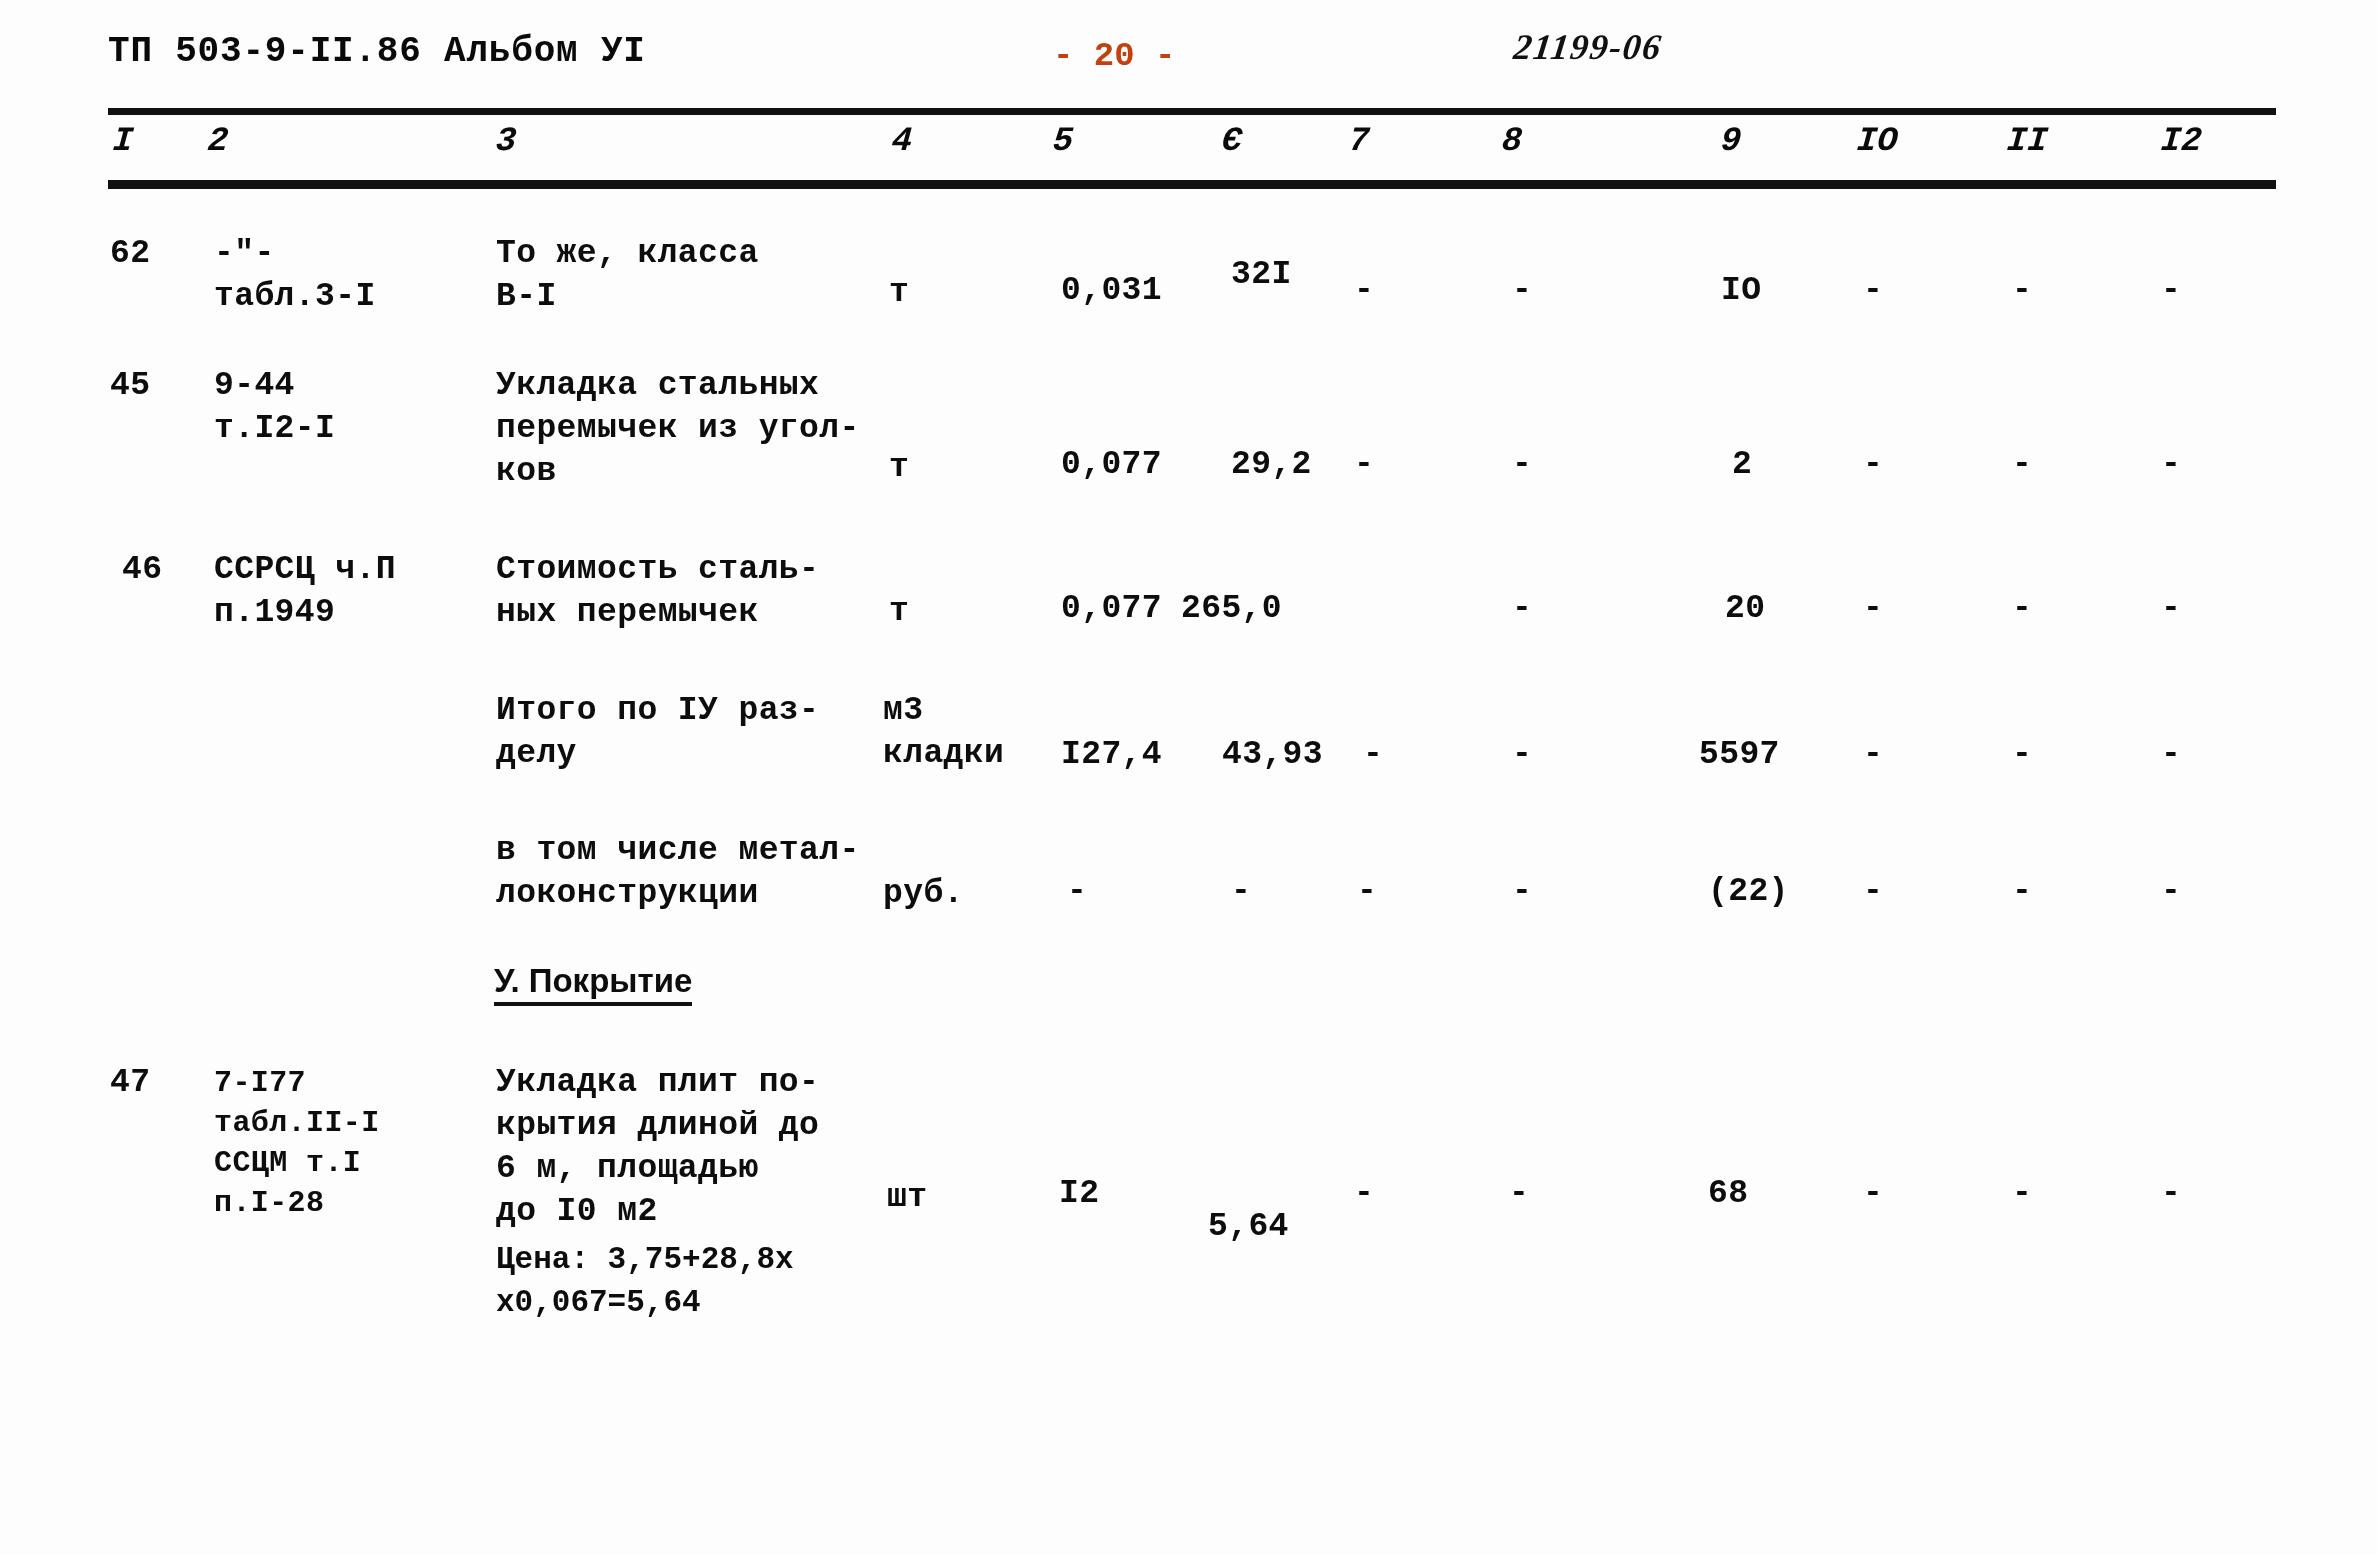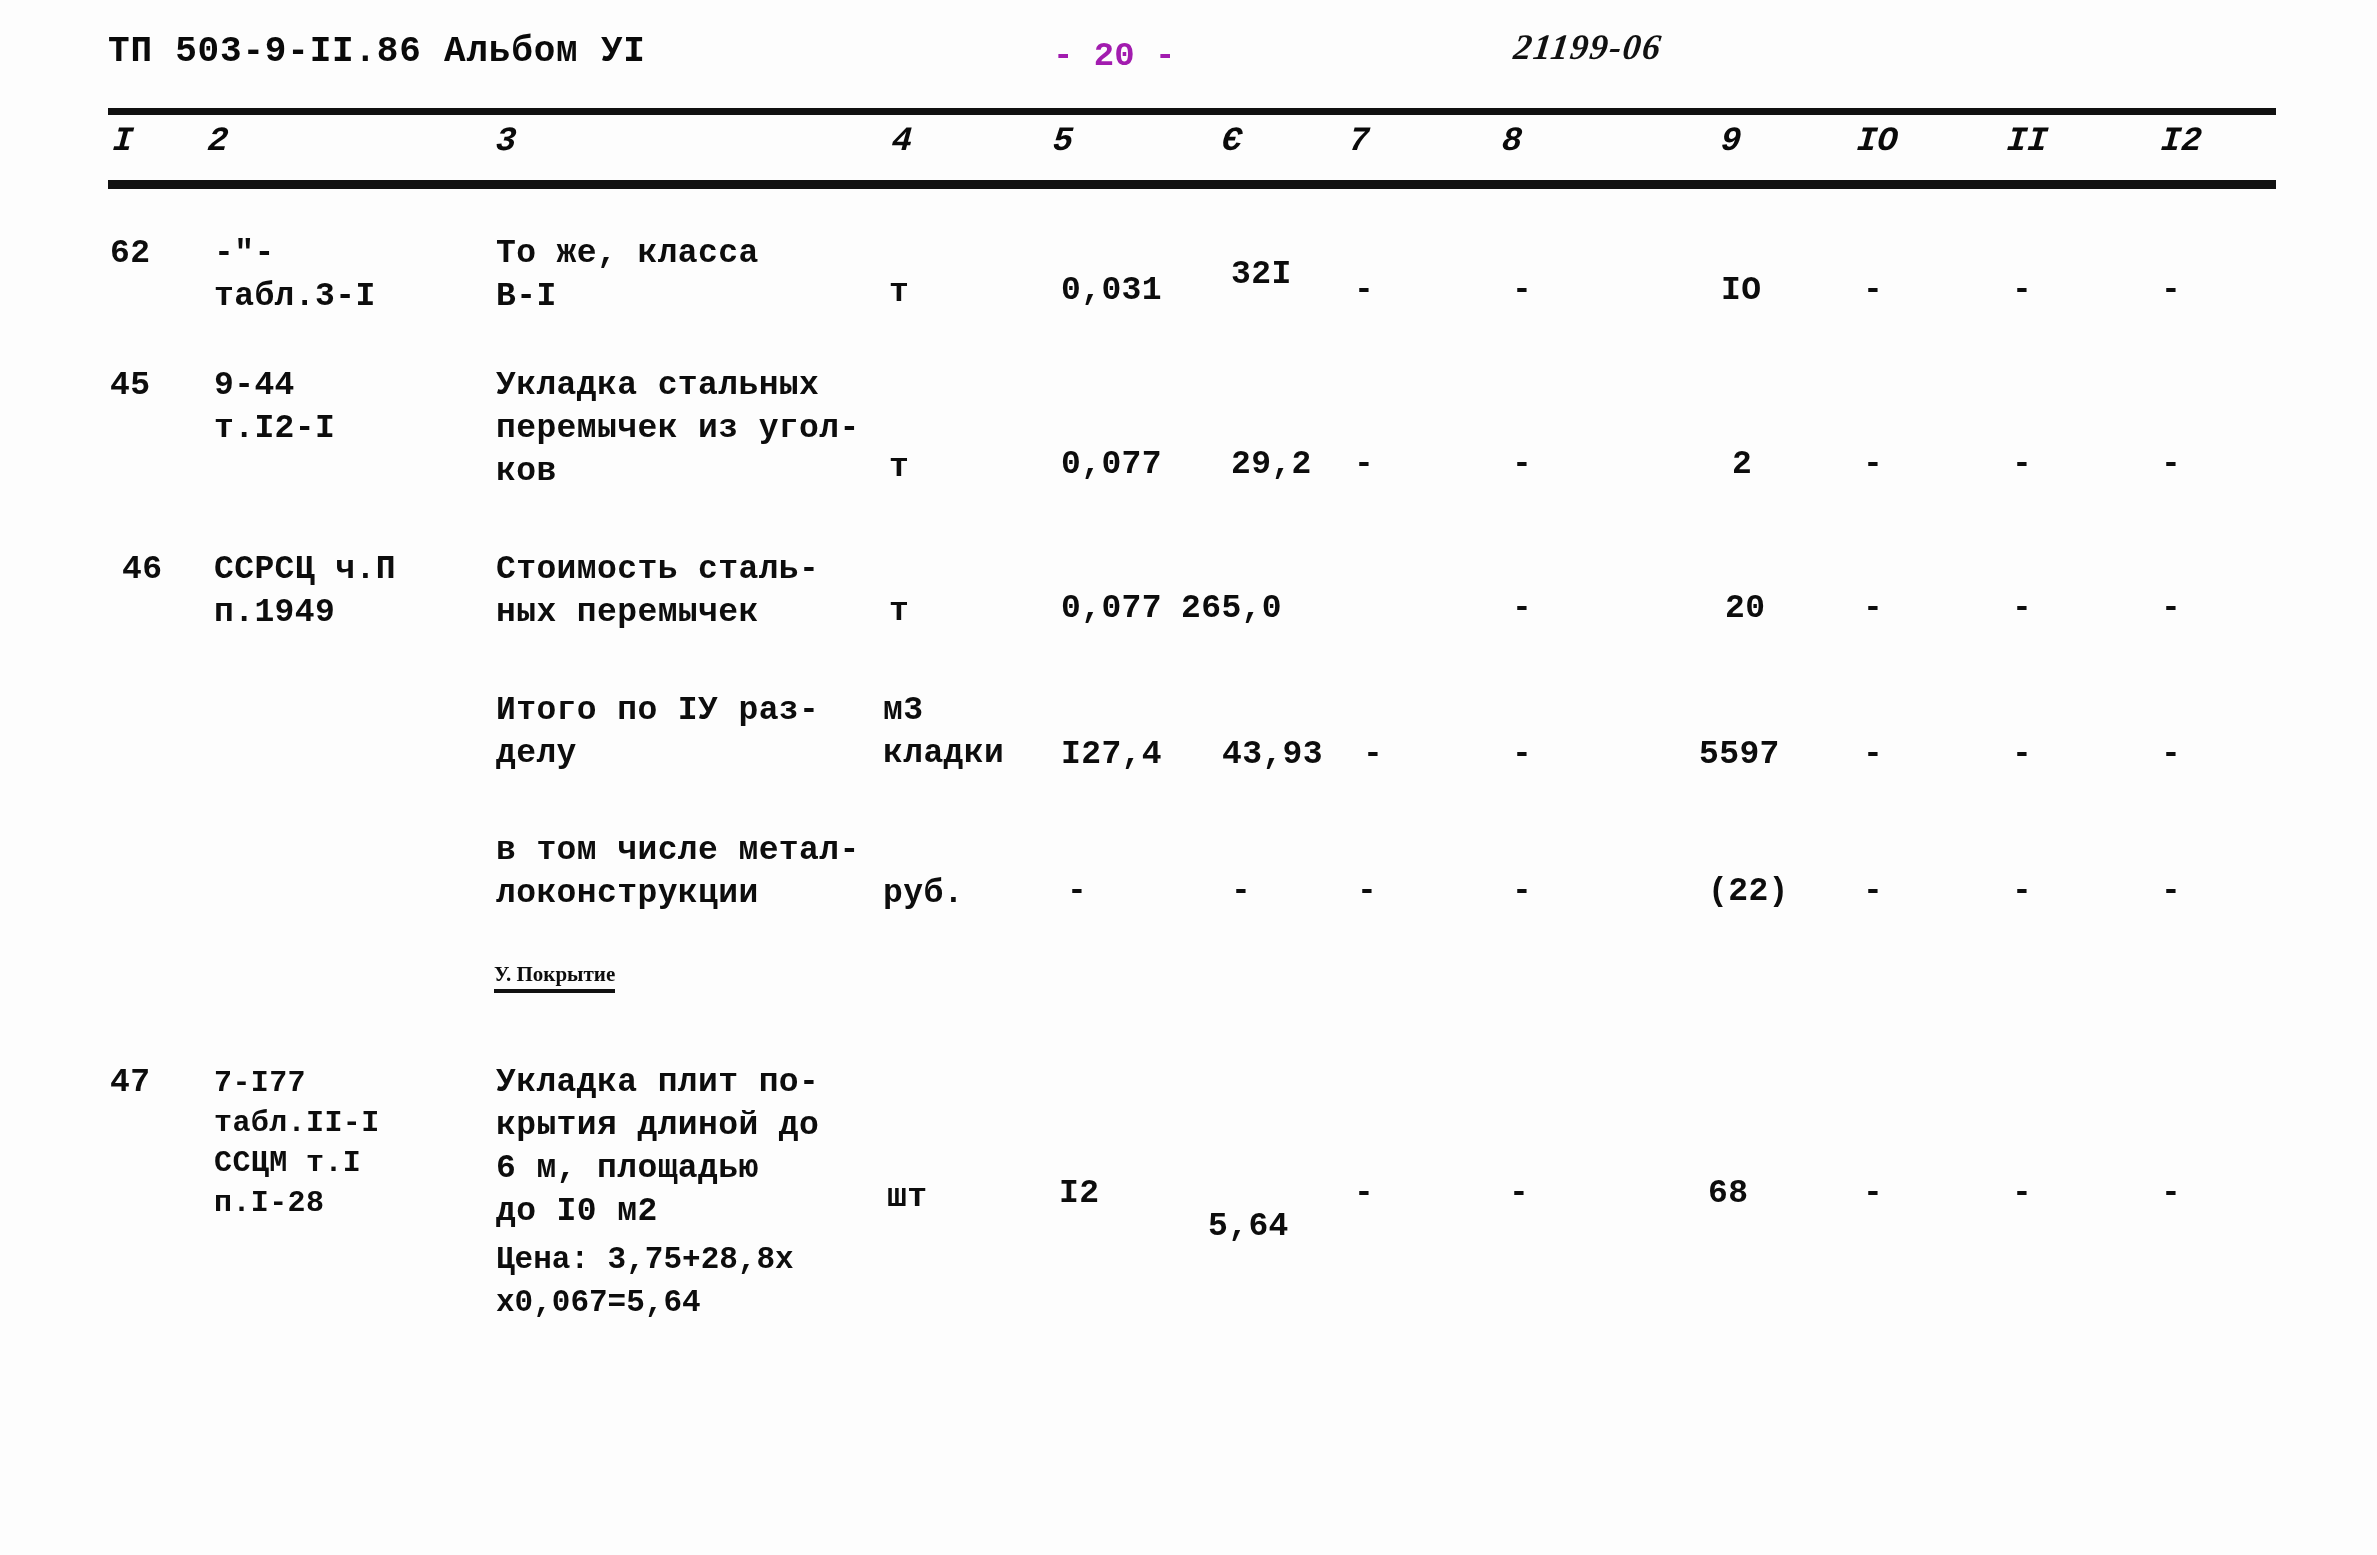--- a/index.html
+++ b/index.html
@@ -29,21 +29,21 @@
     color: #0a0a0a;
     white-space: nowrap;
     font-family: "Liberation Mono", monospace;
   }
   .hdr-page {
     position: absolute;
     left: 1053px;
     top: 37px;
     font-size: 34px;
     font-weight: 700;
-    color: #a21caf;
+    color: #c2410c;
     white-space: nowrap;
     font-family: "Liberation Mono", monospace;
   }
   .hdr-stamp {
     position: absolute;
     left: 1514px;
     top: 26px;
     font-size: 36px;
     font-weight: 700;
     color: #111;
@@ -89,22 +89,22 @@
   }
   .cell.small {
     font-size: 30px;
     line-height: 40px;
   }
   .cell.num {
     text-align: left;
   }
   .section-head {
     position: absolute;
-    font-family: Liberation Serif, serif;
-    font-size: 21px;
+    font-family: Liberation Sans, sans-serif;
+    font-size: 33px;
     font-weight: 700;
     color: #0d0d0d;
     white-space: pre;
     border-bottom: 4.6px solid #111;
     padding-bottom: 1.5px;
   }
   .note {
     position: absolute;
     font-family: "Liberation Mono", monospace;
     font-size: 31px;

